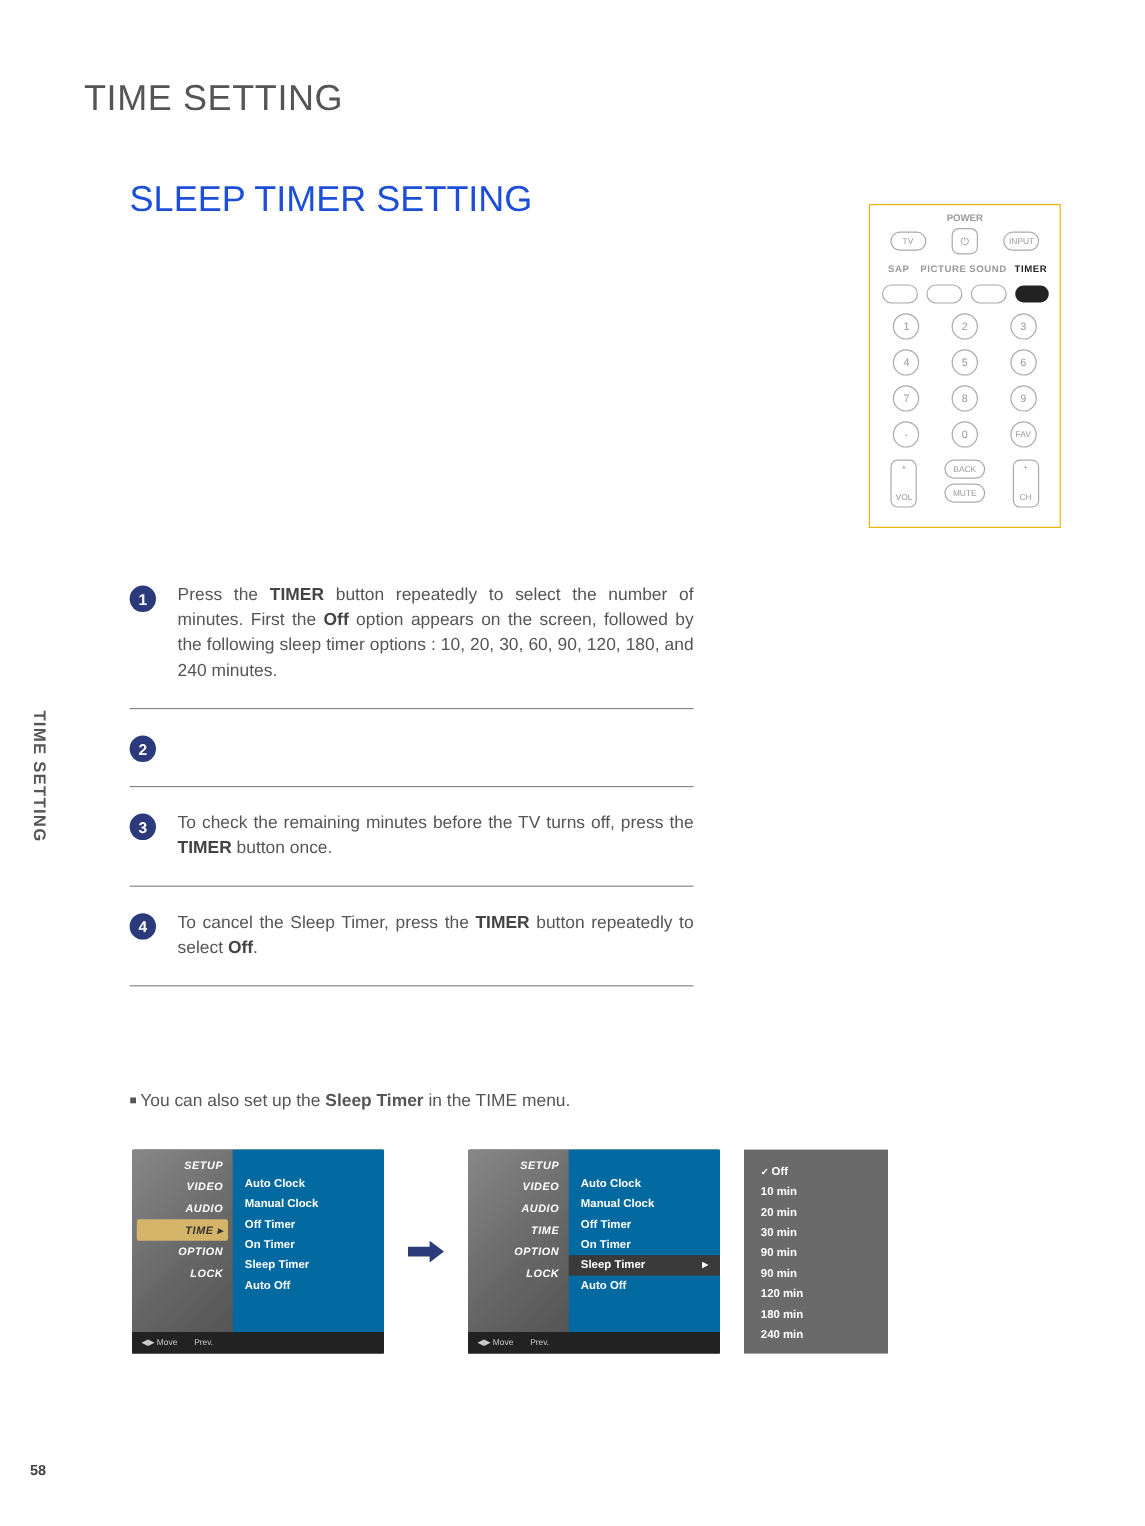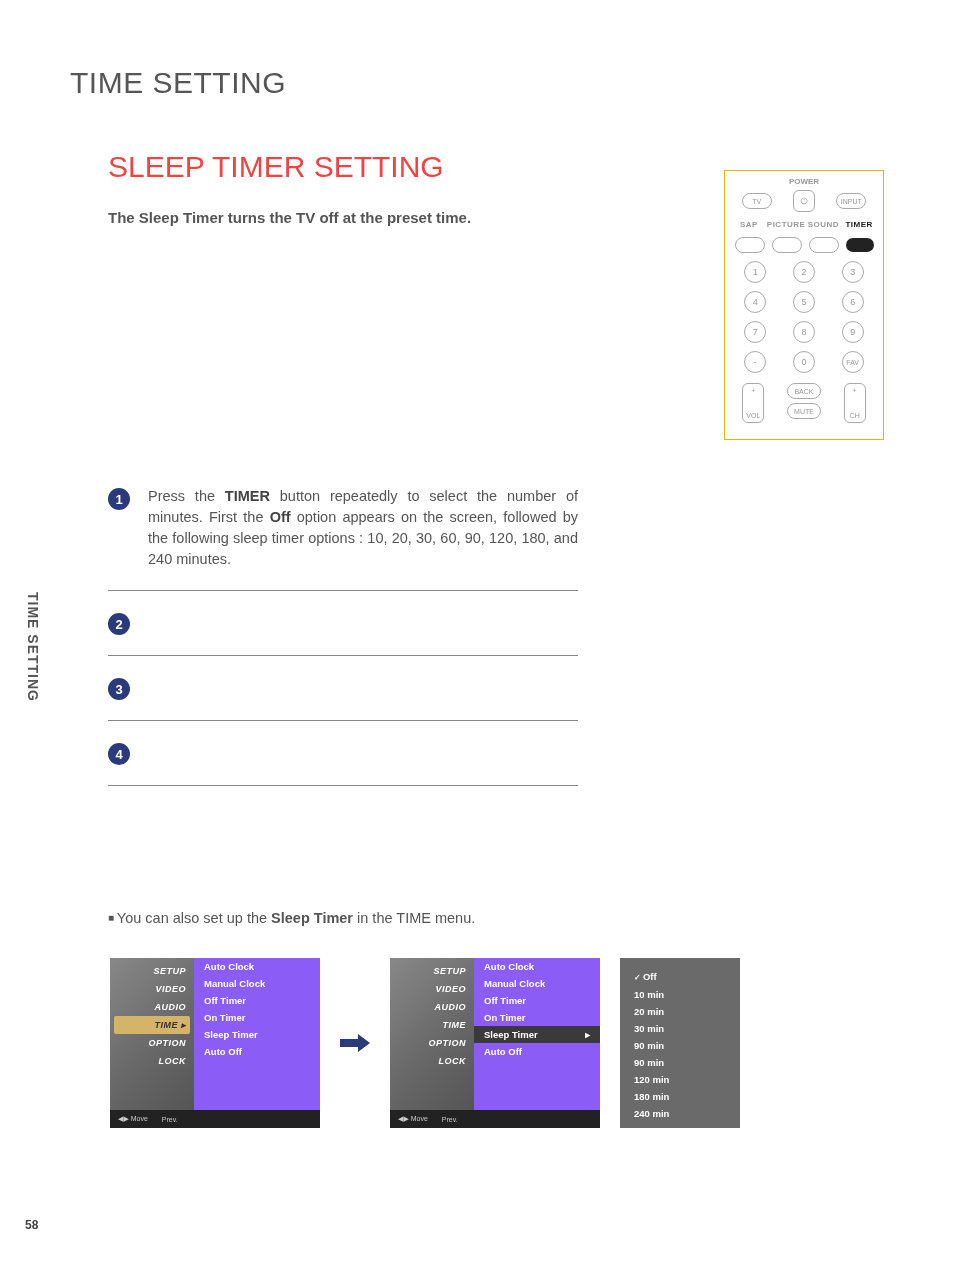--- a/index.html
+++ b/index.html
@@ -18,21 +18,21 @@
     font-size: 30px;
     letter-spacing: 0.5px;
     color: #555;
     font-weight: 400;
   }
   .section-title {
     position: absolute;
     top: 150px;
     left: 108px;
     font-size: 30px;
-    color: #ef4444;
+    color: #1d4ed8;
     font-weight: 400;
   }
   .intro {
     position: absolute;
     top: 207px;
     left: 108px;
     font-size: 15px;
     line-height: 22px;
     font-weight: 700;
     color: #555;
@@ -158,22 +158,22 @@
     font-style:italic;
     font-weight:700;
     font-size:9px;
     line-height:16px;
     letter-spacing:0.5px;
   }
   .osd-side .item { padding:1px 4px; border-radius:2px; }
   .osd-side .sel { background:#d4b469; color:#333; font-style:italic;}
   .osd-main {
     flex:1;
-    padding:0 10px;
-    background:#8b5cf6;
+    padding:20px 10px;
+    background:#0369a1;
     line-height:17px;
     font-weight:700;
     font-size:9.5px;
   }
   .osd-foot {
     height:18px; background:#222;
     font-size:7px;
     display:flex; align-items:center; gap:14px;
     padding:0 8px; color:#ccc;
   }
@@ -200,21 +200,20 @@
     font-size:12px; font-weight:700; color:#444;
   }
 </style>
 </head>
 <body>
 
 <div class="page-title">TIME SETTING</div>
 <div class="section-title">SLEEP TIMER SETTING</div>
 
 <div class="intro">
-  <div>The Sleep Timer turns the TV off at the preset time.</div>
 </div>
 
 <div class="remote">
   <div class="power-lbl">POWER</div>
   <div class="row">
     <div class="pill">TV</div>
     <div class="pbtn sq">⏻</div>
     <div class="pill">INPUT</div>
   </div>
   <div class="row">
@@ -276,25 +275,31 @@
   </div>
   <div class="hr"></div>
 
   <div class="step">
     <div class="badge">2</div>
   </div>
   <div class="hr"></div>
 
   <div class="step">
     <div class="badge">3</div>
+    <div class="step-text">
+      <span>To check the remaining minutes before the TV turns off, press the </span><b>TIMER</b><span> button once.</span>
+    </div>
   </div>
   <div class="hr"></div>
 
   <div class="step">
     <div class="badge">4</div>
+    <div class="step-text">
+      <span>To cancel the Sleep Timer, press the </span><b>TIMER</b><span> button repeatedly to select </span><b>Off</b><span>.</span>
+    </div>
   </div>
   <div class="hr"></div>
 </div>
 
 <div class="note">
   <span class="sq">■ </span>
   <span>You can also set up the </span><b>Sleep Timer</b><span> in the </span><span>TIME</span><span> menu.</span>
 </div>
 
 <div class="menus">

